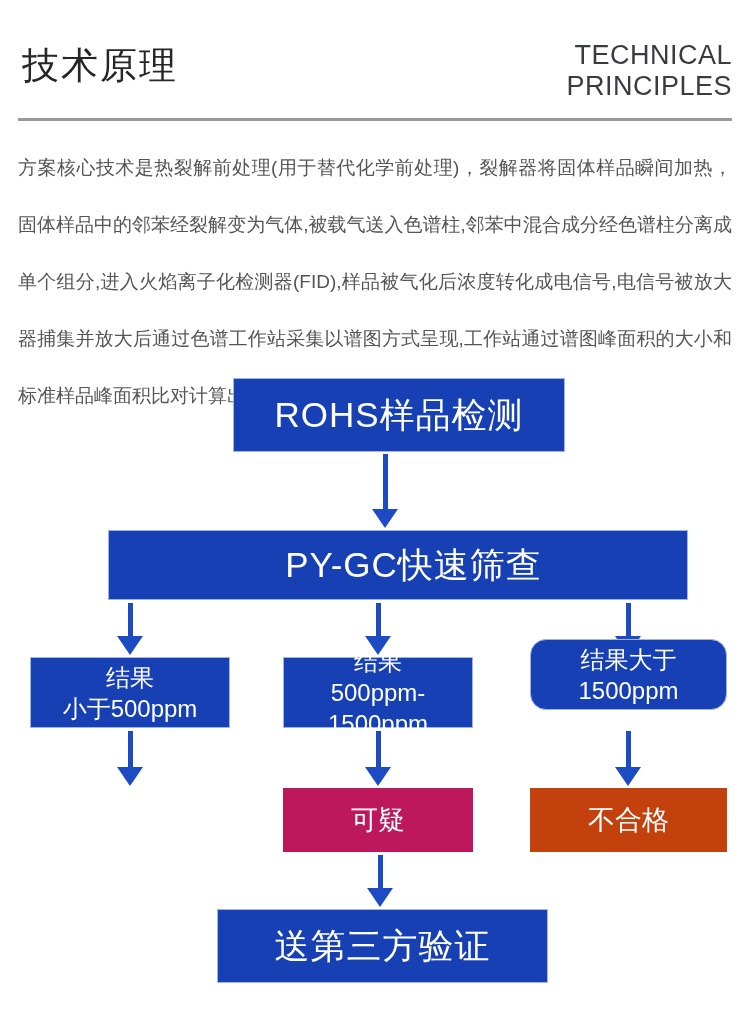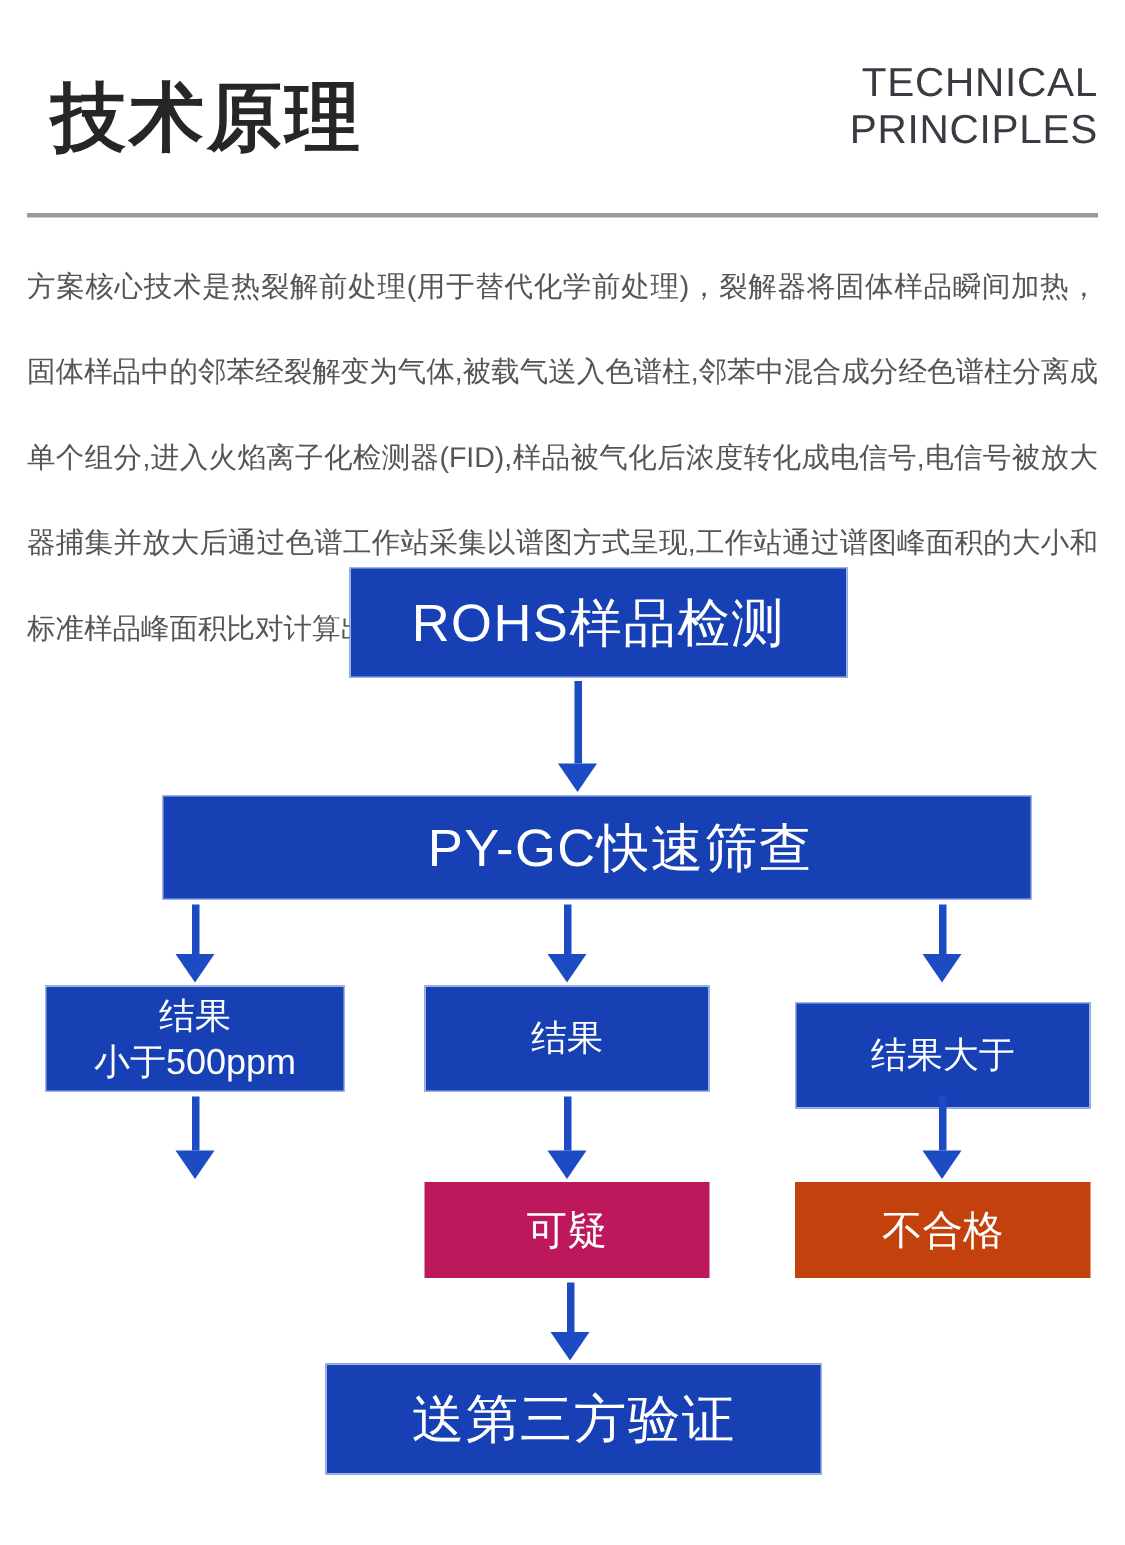--- a/index.html
+++ b/index.html
@@ -10,22 +10,22 @@
     background:#ffffff;
     overflow:hidden;
     font-family:"Liberation Sans","DejaVu Sans",sans-serif;
   }
   
   .header {
     display:flex; justify-content:space-between; align-items:flex-start;
     padding:30px 18px 0 18px;
   }
   .title-cn {
-    margin:16px;
-    font-size:50px; font-weight:700; color:#262626;
+    margin:4px;
+    font-size:37px; font-weight:400; color:#262626;
     letter-spacing:2px; line-height:64px;
   }
   .title-en {
     text-align:right;
     font-size:27px; font-weight:400; color:#3a3a42;
     line-height:1.15; letter-spacing:0.5px; margin-top:10px;
   }
   .divider {
     border:none; border-top:3px solid #9a9a9a;
     margin:16px 18px 0 18px;
@@ -100,23 +100,25 @@
       <div class="shaft"></div>
       <div class="head"></div>
     </div>
 
     <div class="fbox blue twoline" style="left:30px; top:279px; width:200px; height:71px;">
       <div>结果</div>
       <div>小于500ppm</div>
     </div>
     <div class="fbox blue twoline" style="left:283px; top:279px; width:190px; height:71px;">
       <div>结果</div>
+      <div>500ppm-1500ppm</div>
     </div>
-    <div class="fbox blue twoline" style="left:530px; top:290px; width:197px; height:71px;">
+    <div class="fbox blue twoline" style="left:530px; top:261px; width:197px; height:71px;border-radius:16px;">
       <div>结果大于</div>
+      <div>1500ppm</div>
     </div>
 
     <div class="arrow" style="left:130px; top:353px; height:55px;">
       <div class="shaft"></div>
       <div class="head"></div>
     </div>
     <div class="arrow" style="left:378px; top:353px; height:55px;">
       <div class="shaft"></div>
       <div class="head"></div>
     </div>

